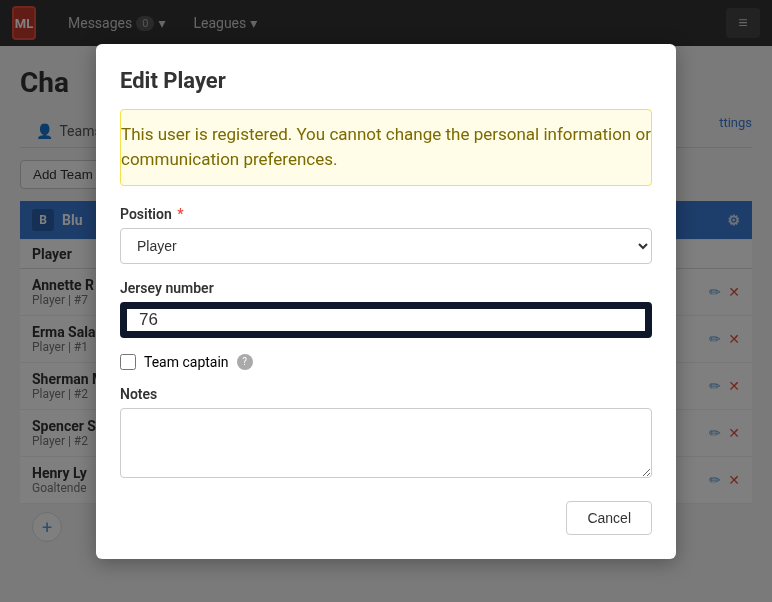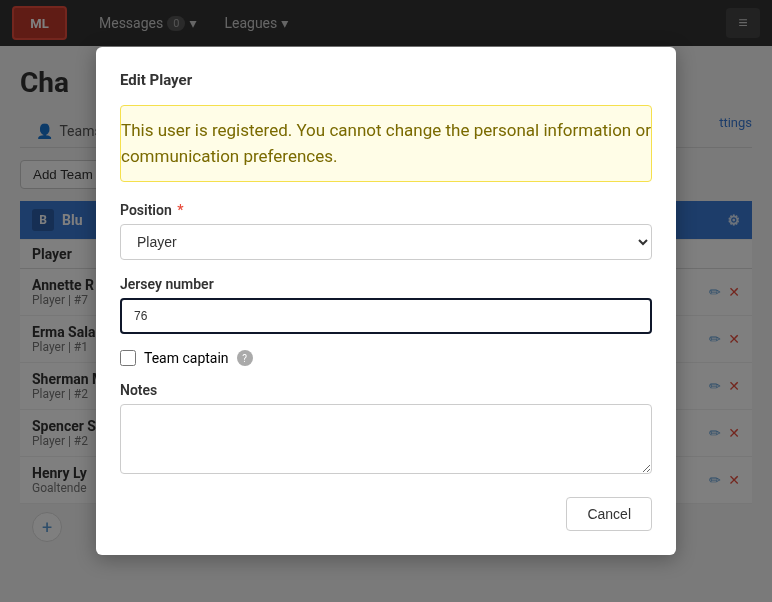--- a/index.html
+++ b/index.html
@@ -30,21 +30,21 @@
       display: flex;
       align-items: center;
       padding: 0 12px;
       gap: 20px;
     }
 
     .nav-logo {
       background: #c0392b;
       border: 2px solid #e74c3c;
       border-radius: 4px;
-      width: 55px;
+      width: 24px;
       height: 34px;
       display: flex;
       align-items: center;
       justify-content: center;
       font-weight: bold;
       color: white;
       font-size: 13px;
     }
 
     .nav-links {
@@ -214,21 +214,21 @@
     .modal {
       background: white;
       border-radius: 6px;
       width: 580px;
       max-height: 570px;
       padding: 24px;
       box-shadow: 0 4px 20px rgba(0,0,0,0.3);
     }
 
     .modal-title {
-      font-size: 15px;
+      font-size: 22px;
       font-weight: bold;
       color: #333;
       margin-bottom: 16px;
     }
 
     .alert-box {
       background: #fffde7;
       border: 1px solid #f5e04d;
       border-radius: 4px;
       padding: 12px 0;
@@ -262,23 +262,23 @@
       font-size: 14px;
       color: #333;
       background: white;
       appearance: auto;
       height: 36px;
     }
 
     .form-input {
       width: 100%;
       padding: 8px 12px;
-      border: 2px solid #0f172a;
-      border-radius: 4px;
-      font-size: 12px;
+      border: 7px solid #0f172a;
+      border-radius: 4px;
+      font-size: 17px;
       color: #333;
       height: 36px;
     }
 
     .form-textarea {
       width: 100%;
       padding: 8px 12px;
       border: 1px solid #ccc;
       border-radius: 4px;
       font-size: 14px;

